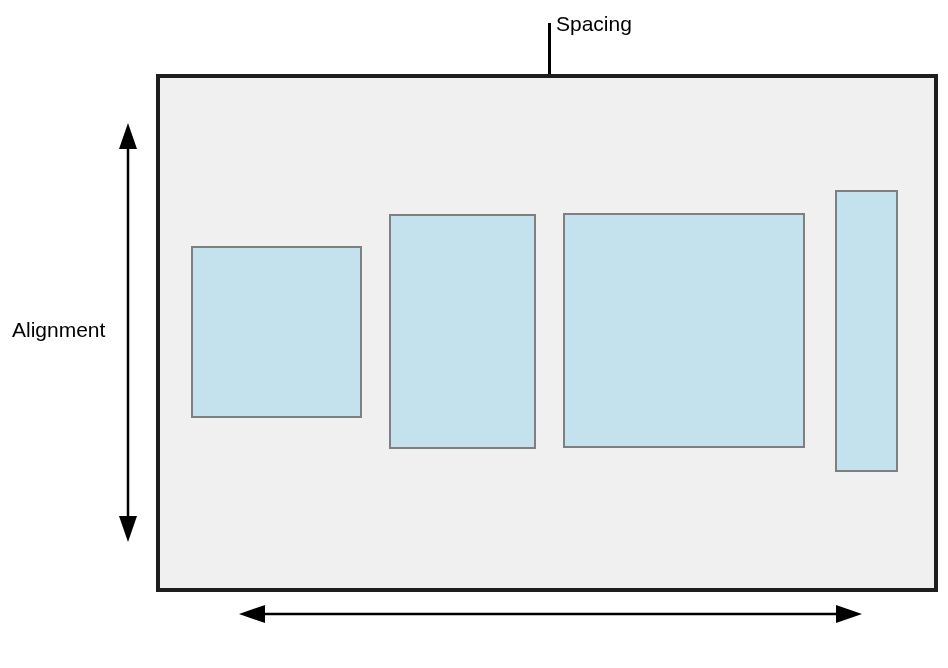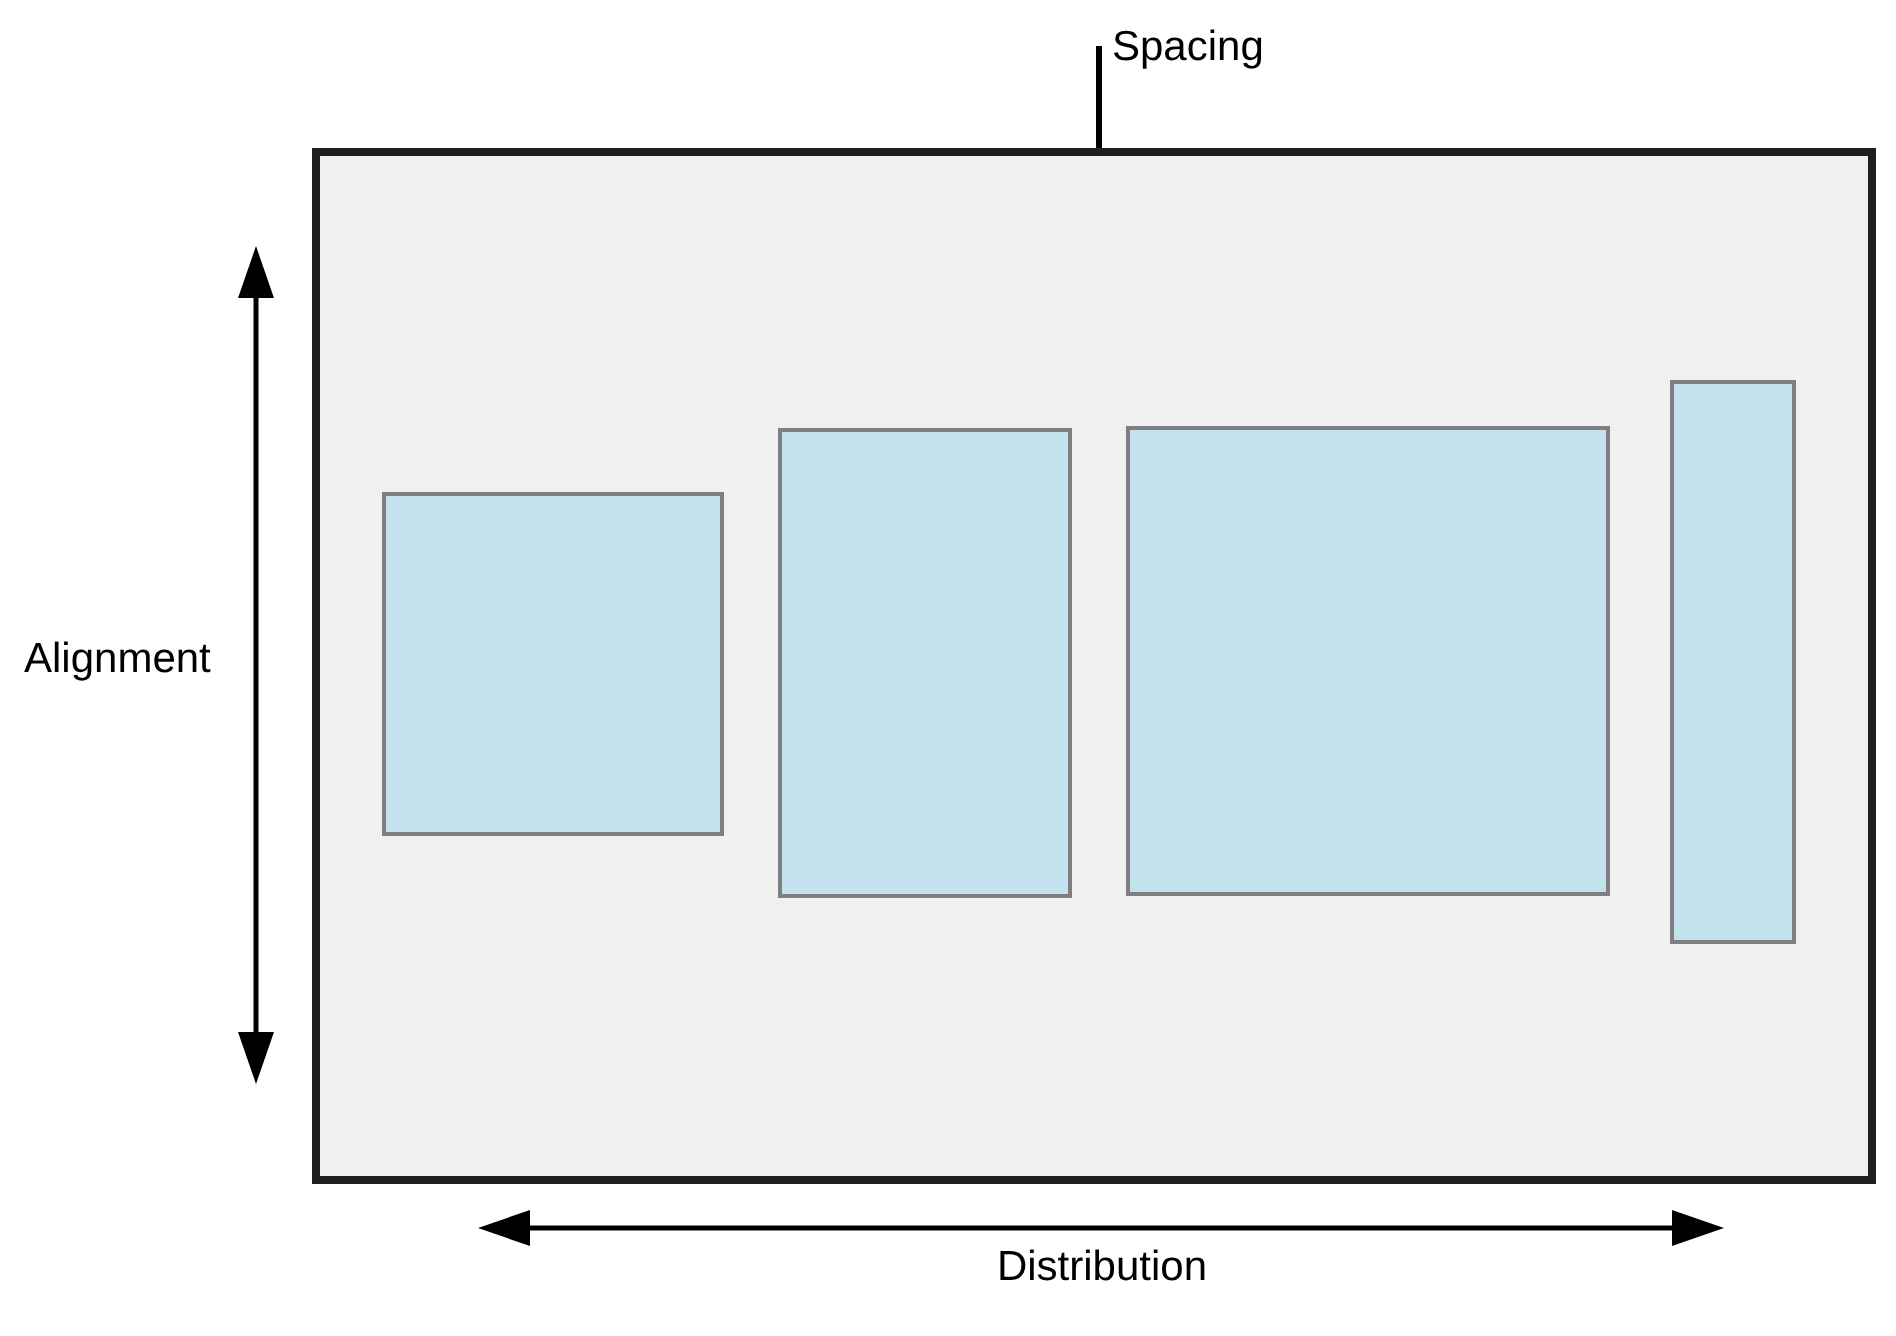--- a/index.html
+++ b/index.html
@@ -102,15 +102,14 @@
     <line x1="15" y1="24" x2="15" y2="395"></line>
     <polygon points="15,0 24,26 6,26"></polygon>
     <polygon points="15,419 6,393 24,393"></polygon>
   </svg>
 
   <svg class="arrow-svg h-arrow" width="623" height="30">
     <line x1="24" y1="15" x2="599" y2="15"></line>
     <polygon points="0,15 26,6 26,24"></polygon>
     <polygon points="623,15 597,6 597,24"></polygon>
   </svg>
-  <div class="label distribution-label">Distribution</div>
 
 </div>
 
 </body></html>

